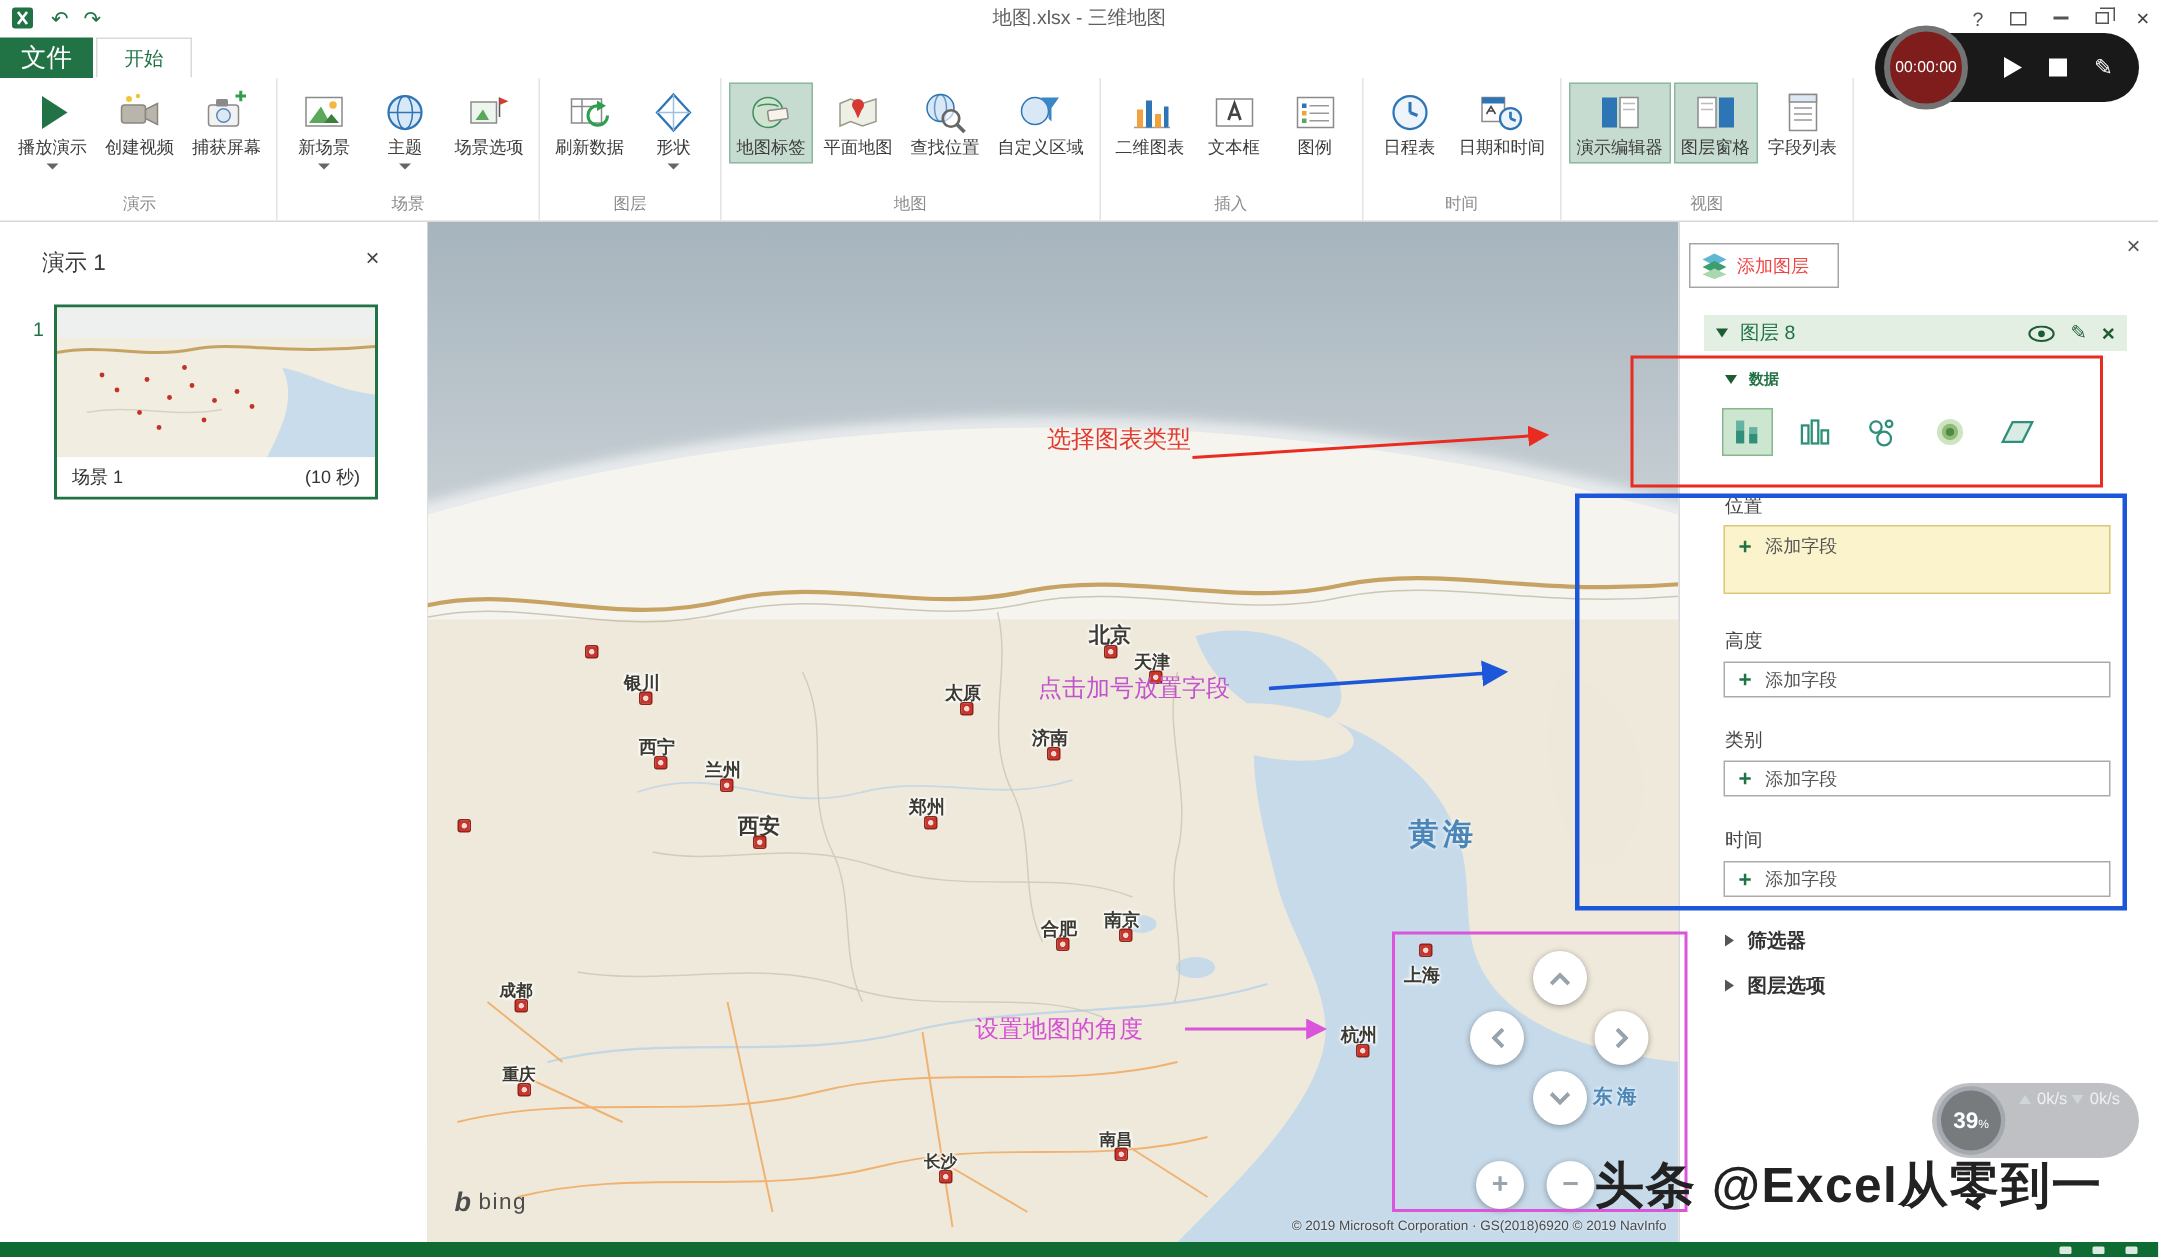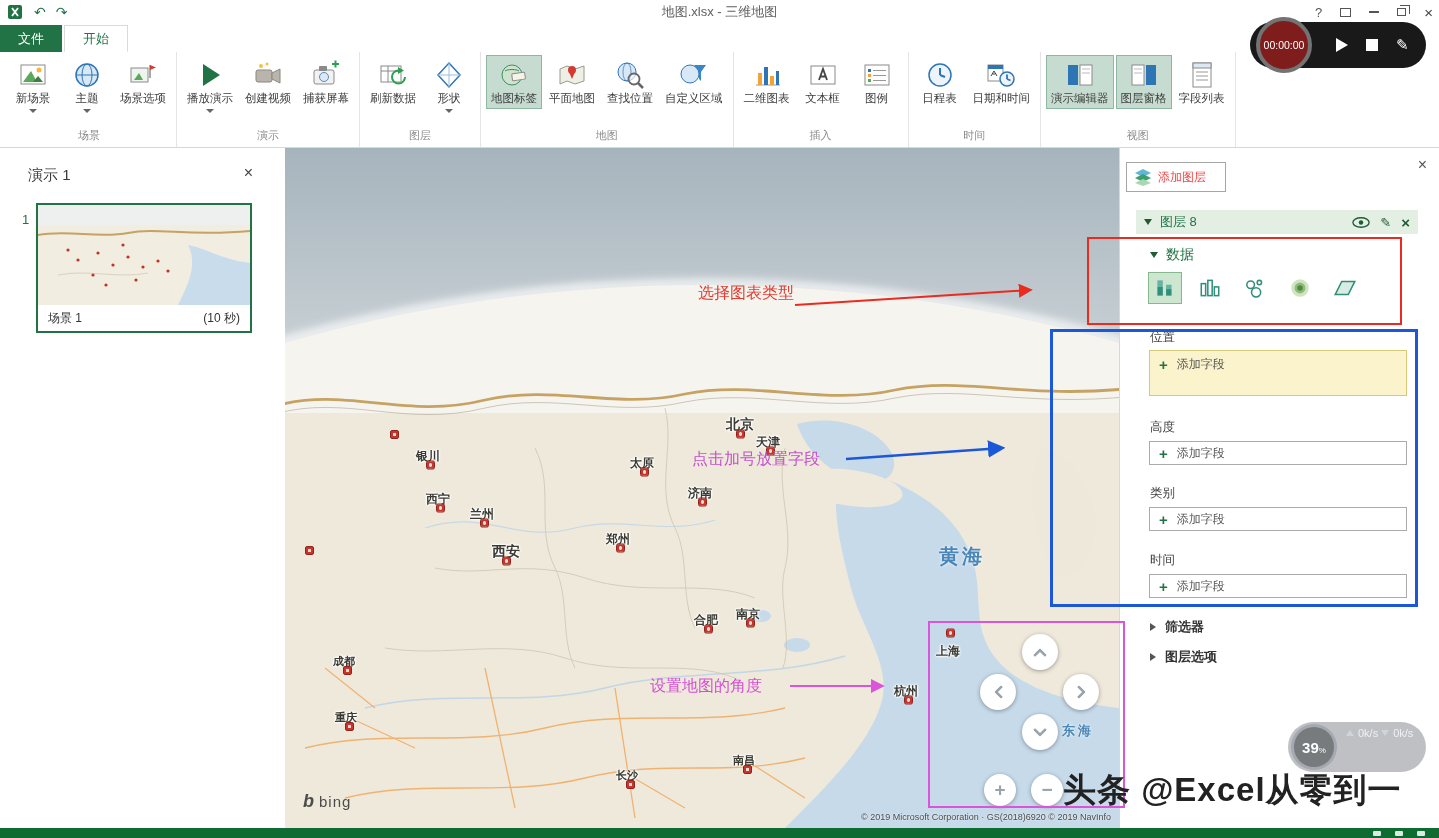--- a/index.html
+++ b/index.html
@@ -13,21 +13,21 @@
 .wintitle{position:absolute;left:0;right:0;text-align:center;font-size:13px;color:#5f5f5f}
 .winctl{position:absolute;right:6px;top:0;height:24px;display:flex;align-items:center;gap:18px;color:#555;font-size:13px}
 .ico-min{width:10px;height:2px;background:#555}
 .ico-screen{width:11px;height:9px;border:1px solid #555}
 .ico-restore{width:9px;height:8px;border:1px solid #555;position:relative;background:#fff}
 .ico-restore::before{content:"";position:absolute;top:-4px;left:2px;width:9px;height:8px;border:1px solid #555;border-bottom:none;border-left:none}
 .ico-close{font-size:15px;color:#444}
 
 
 .tabrow{position:absolute;top:24px;left:0;height:28px;display:flex;align-items:flex-end;z-index:2}
-.tab-file{width:62px;height:27px;background:#217346;color:#fff;display:flex;align-items:center;justify-content:center;font-size:13px}
+.tab-file{width:62px;height:27px;background:#217346;color:#fff;display:flex;align-items:center;justify-content:center;font-size:17px}
 .tab-home{height:27px;padding:0 18px;color:#217346;font-size:13px;display:flex;align-items:center;border:1px solid #dadada;border-bottom:1px solid #fff;background:#fff;margin-left:2px}
 
 
 .ribbon{position:absolute;top:52px;left:0;width:1439px;height:96px;background:#fff;border-bottom:1px solid #d8d8d8;display:flex;align-items:stretch;padding-left:2px}
 .rgroup{display:flex;flex-direction:column;border-right:1px solid #e4e4e4;padding:3px 5px 0}
 .rbtns{display:flex;align-items:flex-start;gap:2px;flex:1}
 .rbtn{min-width:52px;display:flex;flex-direction:column;align-items:center;gap:1px;padding:4px 4px 2px;font-size:11.5px;color:#3d3d3d;border:1px solid transparent;text-align:center}
 .rbtn.sel{background:rgba(33,115,70,.25);border-color:rgba(33,115,70,.35)}
 .ricon{width:30px;height:30px;flex:0 0 auto}
 .caret{width:0;height:0;border-left:4px solid transparent;border-right:4px solid transparent;border-top:4px solid #666;margin-top:2px}
@@ -76,21 +76,21 @@
 .lp-close{position:absolute;right:12px;top:8px;font-size:16px;color:#555}
 .add-layer{position:absolute;left:6px;top:14px;width:100px;height:30px;border:1px solid #a6a6a6;background:#fff;display:flex;align-items:center;gap:6px;padding:0 7px;font-size:12px;color:#ef4444}
 .layer-head{position:absolute;left:16px;top:62px;width:282px;height:24px;background:#e4efe4;display:flex;align-items:center;padding:0 8px;gap:8px}
 .layer-head .dcaret{width:0;height:0;border-left:4px solid transparent;border-right:4px solid transparent;border-top:6px solid #1f5c33}
 .layer-head .lh-title{color:#217346;font-size:13px;flex:1}
 .lh-ico{display:flex;align-items:center;gap:10px;color:#1f5c33}
 .lh-pencil{font-size:13px}
 .lh-close{font-size:15px;font-weight:700}
 .data-row{position:absolute;left:30px;top:98px;display:flex;align-items:center;gap:8px}
 .data-row .dcaret{width:0;height:0;border-left:4px solid transparent;border-right:4px solid transparent;border-top:6px solid #1f5c33}
-.data-row .dlabel{color:#217346;font-size:14px;font-weight:400}
+.data-row .dlabel{color:#217346;font-size:10px;font-weight:700}
 .chart-types{position:absolute;left:28px;top:124px;display:flex;gap:11px}
 .ct-btn{width:34px;height:32px;display:flex;align-items:center;justify-content:center;border:1px solid transparent}
 .ct-btn.sel{background:#cde6cf;border-color:#86b88c}
 .f-label{position:absolute;left:30px;font-size:12.5px;color:#444}
 .f-box{position:absolute;left:29px;width:258px;height:24px;border:1px solid #ababab;background:#fff;display:flex;align-items:center;gap:9px;padding:0 9px;font-size:12px;color:#555}
 .f-box .plus{color:#217346;font-size:15px;font-weight:700}
 .f-box.hl{height:46px;align-items:flex-start;padding-top:5px;background:#fbf3cb;border-color:#d9c878}
 .sec-row{position:absolute;left:30px;display:flex;align-items:center;gap:9px;font-size:13px;color:#333;font-weight:700}
 .sec-row .rcaret{width:0;height:0;border-top:4px solid transparent;border-bottom:4px solid transparent;border-left:6px solid #555}
 
@@ -149,20 +149,51 @@
     <div class="tab-file">文件</div>
     <div class="tab-home">开始</div>
   </div>
 
   <div class="ribbon">
 
     <div class="rgroup">
       <div class="rbtns">
         <div class="rbtn">
           <svg class="ricon" viewBox="0 0 30 30">
+              <polygon points="8,4 25,15 8,26" fill="#217346"></polygon>
+            </svg>
+          <span>播放演示</span>
+          <span class="caret"></span>
+        </div>
+        <div class="rbtn">
+          <svg class="ricon" viewBox="0 0 30 30">
+              <rect x="3" y="10" width="16" height="12" rx="2" fill="#b9b5ad" stroke="#8a877f"></rect>
+              <polygon points="19,13 27,9 27,23 19,19" fill="#b9b5ad" stroke="#8a877f"></polygon>
+              <circle cx="8" cy="6" r="2" fill="#f5c23c"></circle>
+              <circle cx="14" cy="4" r="1.5" fill="#f5c23c"></circle>
+            </svg>
+          <span>创建视频</span>
+        </div>
+        <div class="rbtn">
+          <svg class="ricon" viewBox="0 0 30 30">
+              <rect x="3" y="10" width="20" height="14" rx="2" fill="#f2f2f2" stroke="#8a8a8a"></rect>
+              <rect x="8" y="6" width="8" height="5" rx="1" fill="#8a8a8a"></rect>
+              <circle cx="13" cy="17" r="4.5" fill="#dce9f5" stroke="#5b8ab5"></circle>
+              <path d="M21 4 h7 M24.5 0.5 v7" stroke="#2e9e4f" stroke-width="2"></path>
+            </svg>
+          <span>捕获屏幕</span>
+        </div>
+      </div>
+      <div class="rgroup-label">演示</div>
+    </div>
+
+    <div class="rgroup">
+      <div class="rbtns">
+        <div class="rbtn">
+          <svg class="ricon" viewBox="0 0 30 30">
               <rect x="3" y="5" width="24" height="19" fill="#fff" stroke="#8a8a8a"></rect>
               <circle cx="21" cy="10" r="2.5" fill="#f5b83c"></circle>
               <polygon points="5,22 13,11 19,22" fill="#5aa85a"></polygon>
               <polygon points="15,22 20,16 25,22" fill="#3c7f3c"></polygon>
             </svg>
           <span>新场景</span>
           <span class="caret"></span>
         </div>
         <div class="rbtn">
           <svg class="ricon" viewBox="0 0 30 30">
@@ -177,51 +208,20 @@
           <svg class="ricon" viewBox="0 0 30 30">
               <rect x="3" y="8" width="17" height="14" fill="#eef4ee" stroke="#8a8a8a"></rect>
               <polygon points="6,20 11,13 15,20" fill="#5aa85a"></polygon>
               <line x1="22" y1="5" x2="22" y2="18" stroke="#555"></line>
               <polygon points="22,5 28,7.5 22,10" fill="#d43a31"></polygon>
             </svg>
           <span>场景选项</span>
         </div>
       </div>
       <div class="rgroup-label">场景</div>
-    </div>
-
-    <div class="rgroup">
-      <div class="rbtns">
-        <div class="rbtn">
-          <svg class="ricon" viewBox="0 0 30 30">
-              <polygon points="8,4 25,15 8,26" fill="#217346"></polygon>
-            </svg>
-          <span>播放演示</span>
-          <span class="caret"></span>
-        </div>
-        <div class="rbtn">
-          <svg class="ricon" viewBox="0 0 30 30">
-              <rect x="3" y="10" width="16" height="12" rx="2" fill="#b9b5ad" stroke="#8a877f"></rect>
-              <polygon points="19,13 27,9 27,23 19,19" fill="#b9b5ad" stroke="#8a877f"></polygon>
-              <circle cx="8" cy="6" r="2" fill="#f5c23c"></circle>
-              <circle cx="14" cy="4" r="1.5" fill="#f5c23c"></circle>
-            </svg>
-          <span>创建视频</span>
-        </div>
-        <div class="rbtn">
-          <svg class="ricon" viewBox="0 0 30 30">
-              <rect x="3" y="10" width="20" height="14" rx="2" fill="#f2f2f2" stroke="#8a8a8a"></rect>
-              <rect x="8" y="6" width="8" height="5" rx="1" fill="#8a8a8a"></rect>
-              <circle cx="13" cy="17" r="4.5" fill="#dce9f5" stroke="#5b8ab5"></circle>
-              <path d="M21 4 h7 M24.5 0.5 v7" stroke="#2e9e4f" stroke-width="2"></path>
-            </svg>
-          <span>捕获屏幕</span>
-        </div>
-      </div>
-      <div class="rgroup-label">演示</div>
     </div>
 
     <div class="rgroup">
       <div class="rbtns">
         <div class="rbtn">
           <svg class="ricon" viewBox="0 0 30 30">
               <rect x="3" y="6" width="20" height="16" fill="#fff" stroke="#8a8a8a"></rect>
               <line x1="3" y1="11" x2="23" y2="11" stroke="#8a8a8a"></line>
               <line x1="10" y1="6" x2="10" y2="22" stroke="#8a8a8a"></line>
               <path d="M27 17 a6.5 6.5 0 1 1 -6.5 -6.5" fill="none" stroke="#2e9e4f" stroke-width="2"></path>

